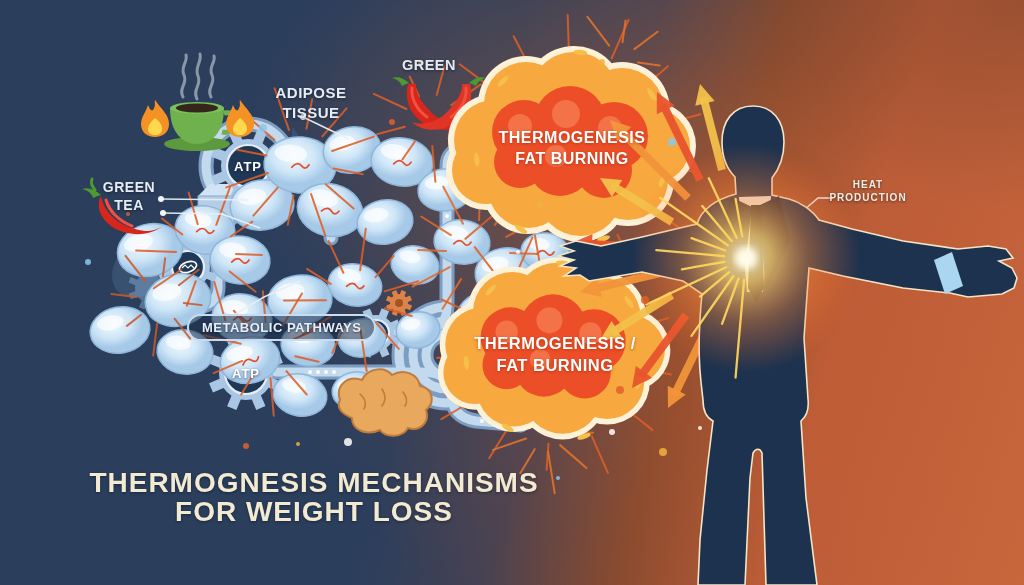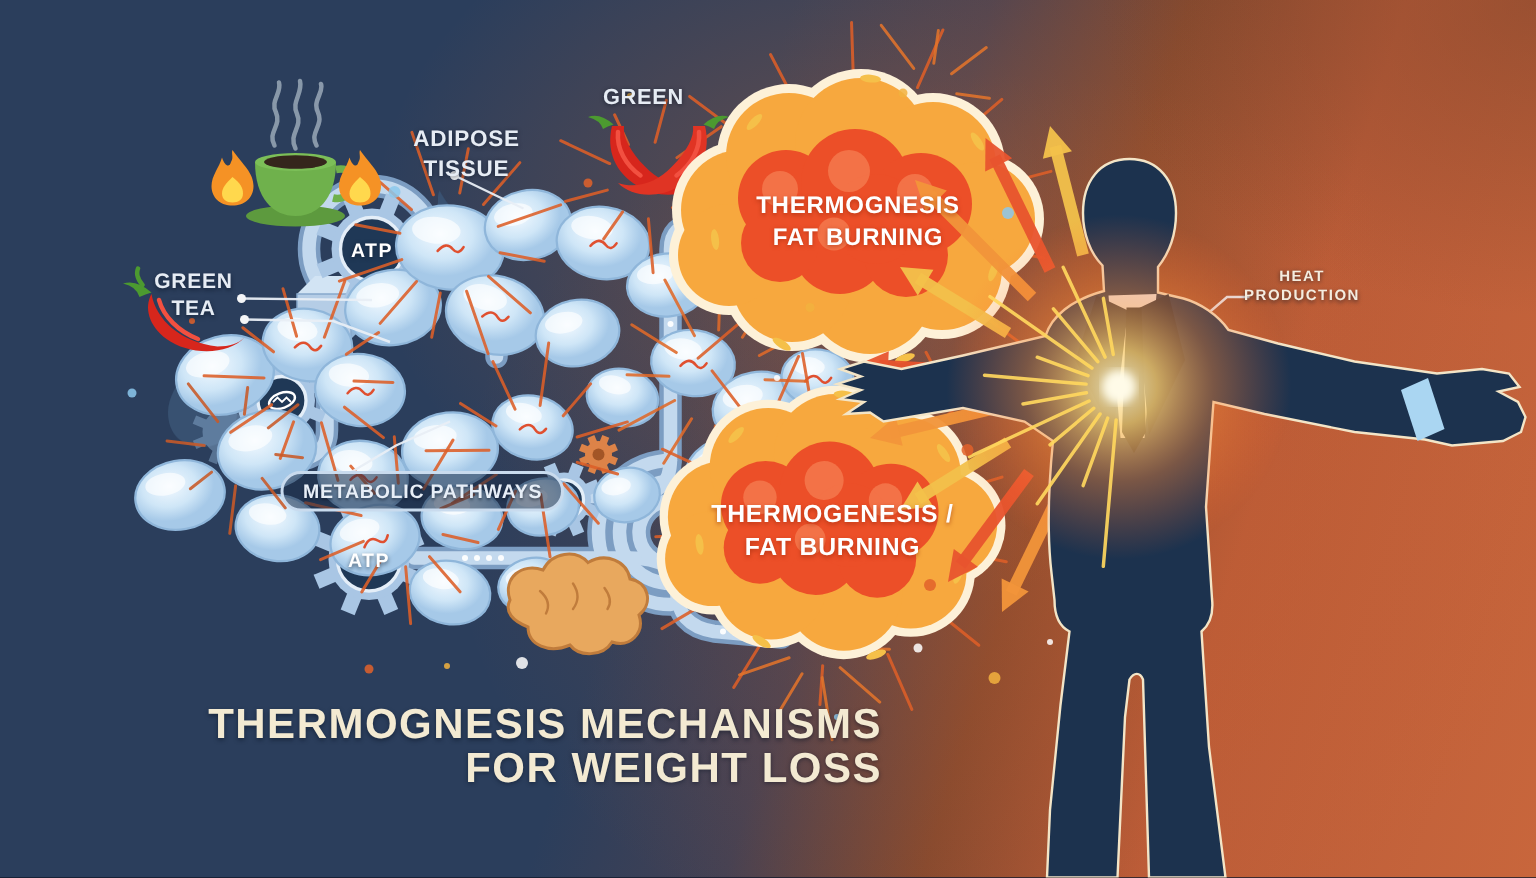--- a/index.html
+++ b/index.html
@@ -20,21 +20,21 @@
   .atp-top{left:218px;top:159px;width:60px;}
   .atp-bottom{left:216px;top:366px;width:60px;}
   .pill{position:absolute;left:187px;top:314px;font-weight:bold;font-size:13px;
     color:#e7eef7;letter-spacing:.5px;border:2px solid #c9dbee;border-radius:16px;
     padding:4px 13px;background:rgba(28,46,72,.55);text-shadow:0 1px 2px rgba(8,18,34,.5);}
   .heat{left:810px;top:178px;width:116px;font-size:10px;color:#f4ecdf;letter-spacing:1px;}
   .cloud-text{position:absolute;font-weight:bold;color:#ffffff;text-align:center;
     line-height:1.32;text-shadow:0 1px 3px rgba(150,40,10,.6);}
   .cloud-top-text{left:478px;top:127px;width:188px;font-size:16px;letter-spacing:.5px;}
   .cloud-bottom-text{left:458px;top:333px;width:194px;font-size:16.5px;letter-spacing:.5px;text-align:center;}
-  .title-block{position:absolute;left:40px;top:469px;width:548px;text-align:right;}
+  .title-block{position:absolute;left:40px;top:469px;width:548px;text-align:center;}
   .title-line{font-weight:bold;font-size:28px;color:#f3ead2;letter-spacing:1px;
     line-height:1.02;text-shadow:0 1px 3px rgba(8,18,34,.5);}
   .subtitle{margin-top:7px;font-size:15px;color:#c6d2e0;letter-spacing:2.5px;font-weight:bold;}
 </style>
 </head>
 <body>
 
 <div id="stage">
 
   <svg id="art" width="1024" height="585" viewBox="0 0 1024 585">
@@ -673,21 +673,21 @@
   <div class="label atp-gear-label atp-bottom">ATP</div>
 
   <div class="pill">METABOLIC PATHWAYS</div>
 
   <div class="label heat">
     <div>HEAT</div>
     <div>PRODUCTION</div>
   </div>
 
   <div class="cloud-text cloud-top-text">
-    <div>THERMOGNESIS</div>
+    <div>THERMOGENESIS</div>
     <div>FAT BURNING</div>
   </div>
 
   <div class="cloud-text cloud-bottom-text">
     <div>THERMOGENESIS /</div>
     <div>FAT BURNING</div>
   </div>
 
   <div class="title-block">
     <div class="title-line">THERMOGNESIS MECHANISMS</div>

